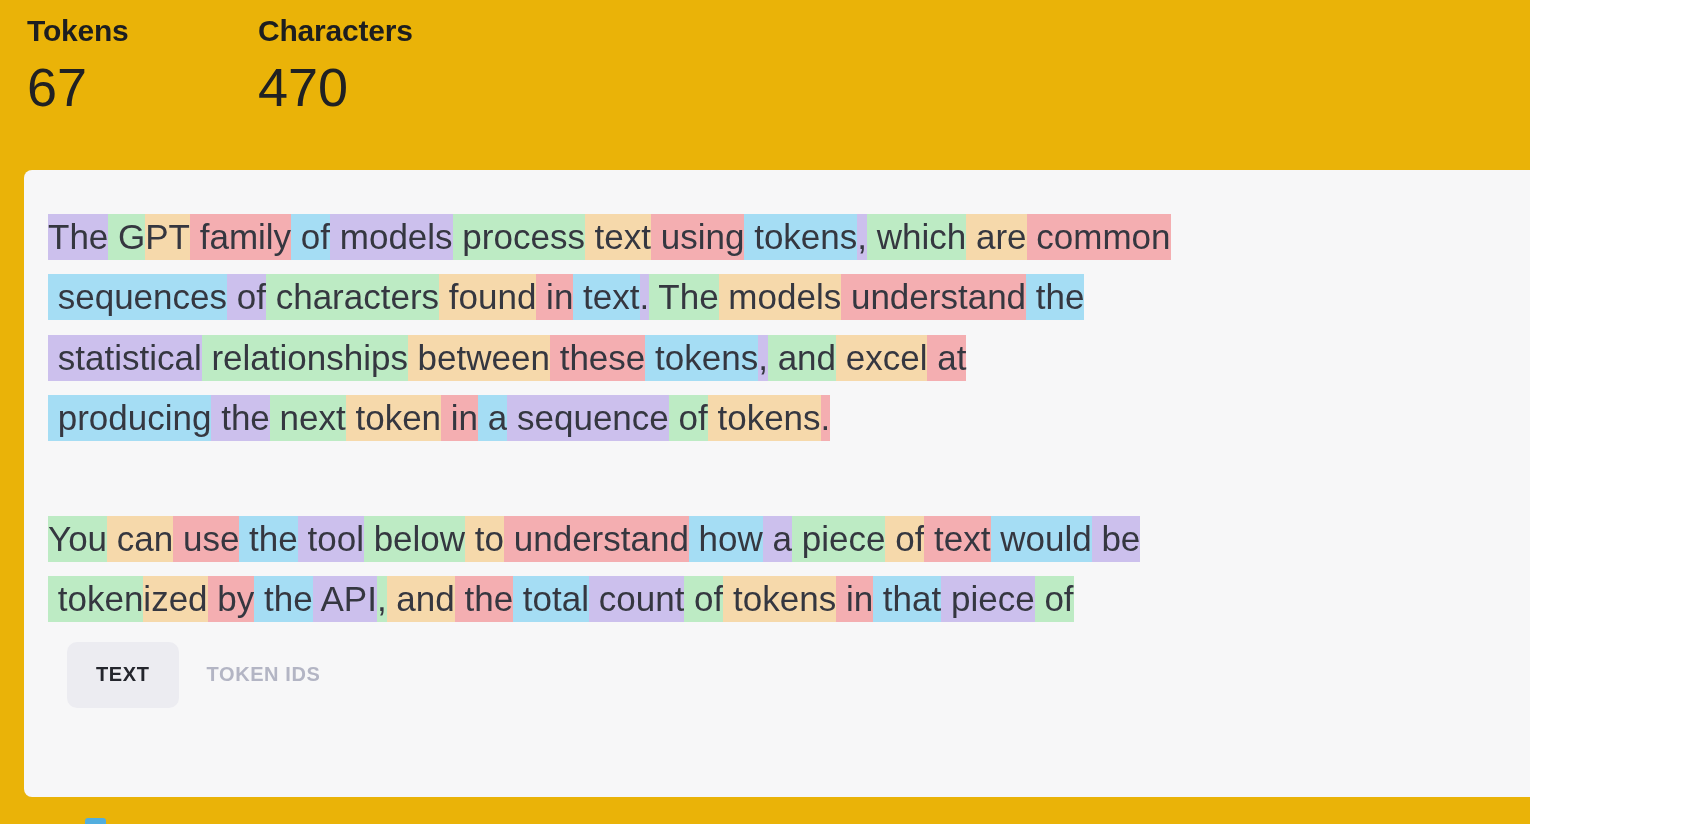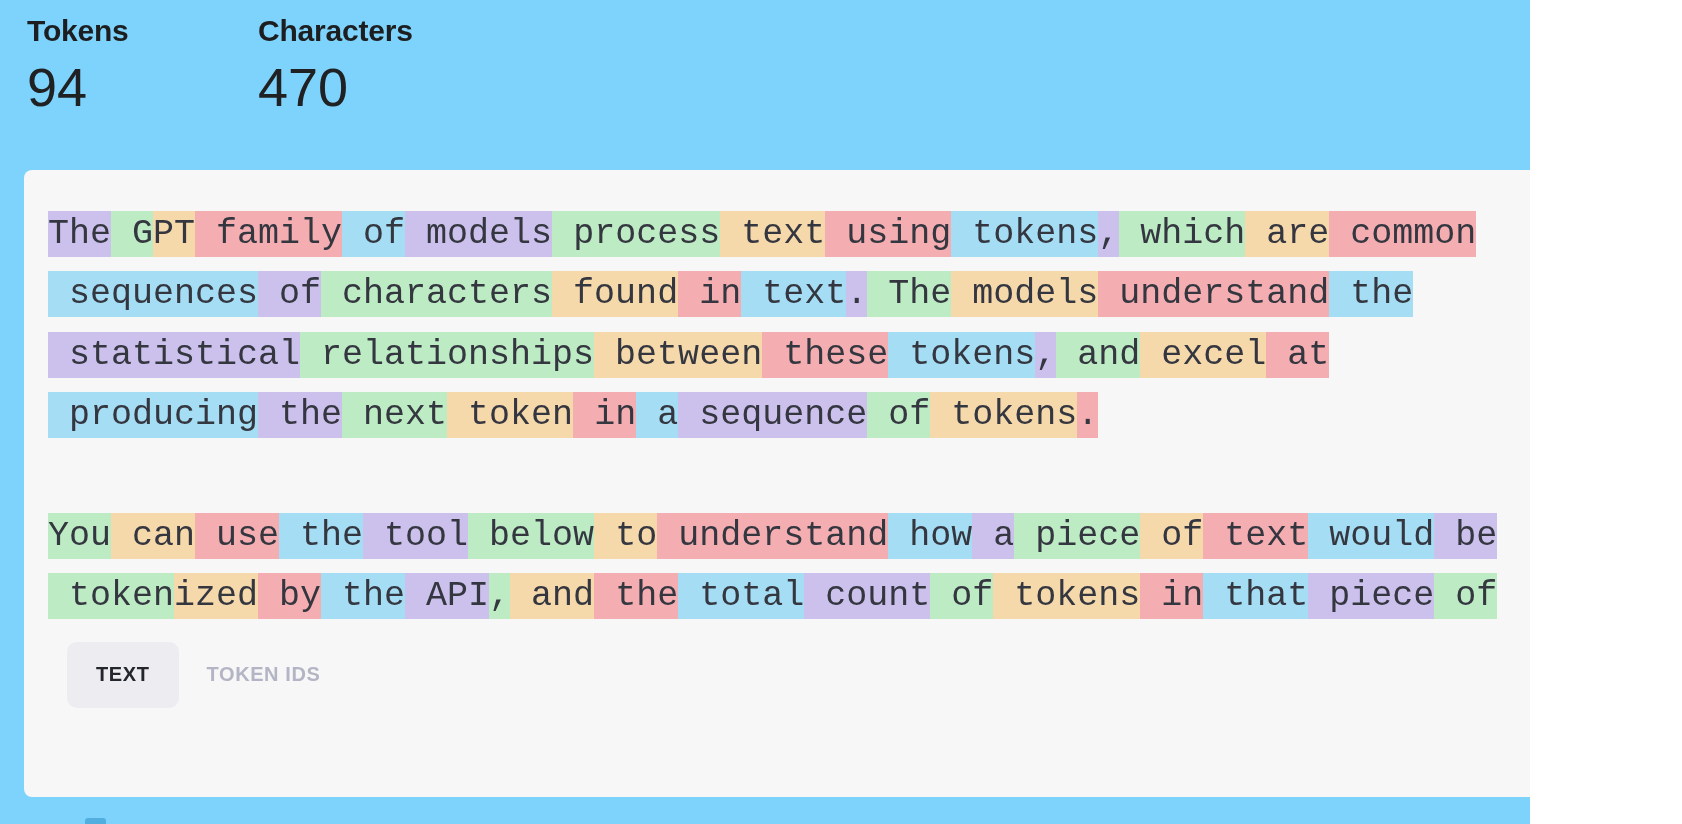--- a/index.html
+++ b/index.html
@@ -6,21 +6,21 @@
     margin: 0;
     padding: 0;
     background: #ffffff;
     font-family: "Liberation Sans", sans-serif;
   }
   .page {
     position: relative;
     width: 1530px;
     height: 824px;
     overflow: hidden;
-    background: #7dd3fc;
+    background: #eab308;
   }
   .stats {
     position: absolute;
     left: 27px;
     top: 14px;
     display: flex;
   }
   .stat:first-child { width: 231px; }
   .stat-label {
     font-size: 30px;
@@ -39,21 +39,21 @@
     left: 24px;
     top: 170px;
     width: 1634px;
     height: 627px;
     border-radius: 8px;
     box-sizing: border-box;
     padding: 34px 24px 0 24px;
     background: #f7f7f8;
   }
   .token-text {
-    font-family: Liberation Mono, monospace;
+    font-family: Liberation Sans, sans-serif;
     font-size: 35px;
     color: #353740;
   }
   .tline {
     height: 60.4px;
     line-height: 60.4px;
     white-space: pre;
   }
   .tok {
     display: inline-block;
@@ -96,21 +96,21 @@
   }
 </style>
 </head>
 <body>
 
 <div class="page">
 
   <div class="stats">
     <div class="stat">
       <div class="stat-label">Tokens</div>
-      <div class="stat-value">94</div>
+      <div class="stat-value">67</div>
     </div>
     <div class="stat">
       <div class="stat-label">Characters</div>
       <div class="stat-value">470</div>
     </div>
   </div>
 
   <div class="panel" style="background: rgb(247, 247, 248);">
     <div class="token-text" style="color: rgb(53, 55, 64);">
         <div class="tline"><span class="tok" style="background: rgb(204, 192, 237);">The</span><span class="tok" style="background: rgb(189, 235, 196);"> G</span><span class="tok" style="background: rgb(246, 217, 171);">PT</span><span class="tok" style="background: rgb(244, 174, 177);"> family</span><span class="tok" style="background: rgb(165, 221, 244);"> of</span><span class="tok" style="background: rgb(204, 192, 237);"> models</span><span class="tok" style="background: rgb(189, 235, 196);"> process</span><span class="tok" style="background: rgb(246, 217, 171);"> text</span><span class="tok" style="background: rgb(244, 174, 177);"> using</span><span class="tok" style="background: rgb(165, 221, 244);"> tokens</span><span class="tok" style="background: rgb(204, 192, 237);">,</span><span class="tok" style="background: rgb(189, 235, 196);"> which</span><span class="tok" style="background: rgb(246, 217, 171);"> are</span><span class="tok" style="background: rgb(244, 174, 177);"> common</span></div>

